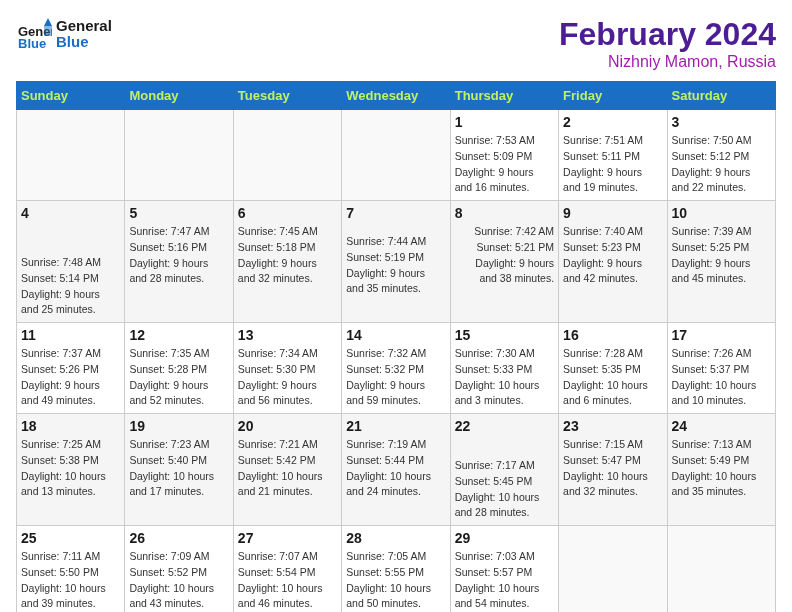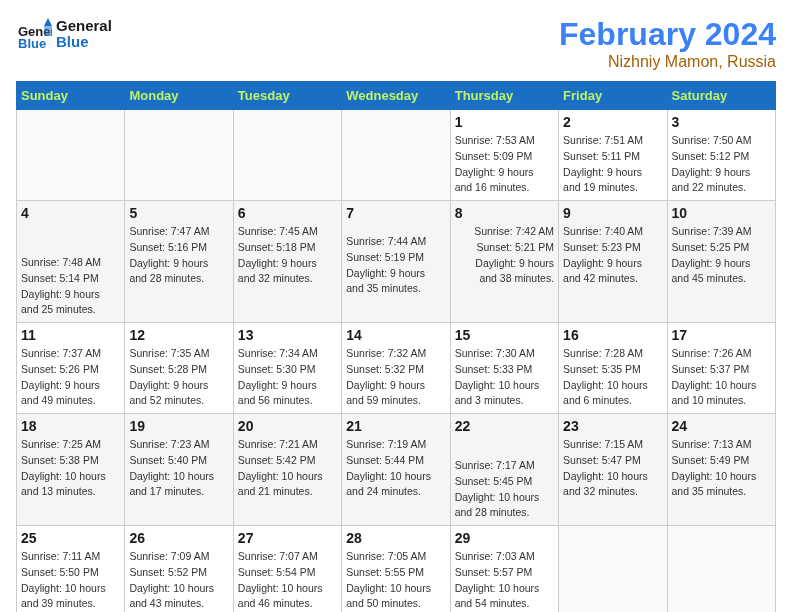--- a/index.html
+++ b/index.html
@@ -24,25 +24,25 @@
     .logo-icon {
       width: 36px;
       height: 36px;
     }
     .title-area {
       text-align: right;
     }
     .month-title {
       font-size: 32px;
       font-weight: bold;
-      color: #3b82f6;
+      color: #4c1d95;
     }
     .location-title {
       font-size: 16px;
-      color: #a16207;
+      color: #a21caf;
     }
     .calendar {
       width: 100%;
       border-collapse: collapse;
       font-size: 11px;
     }
     .calendar thead th {
       background-color: #1a6fc4;
       color: #bef264;
       padding: 6px 4px;

